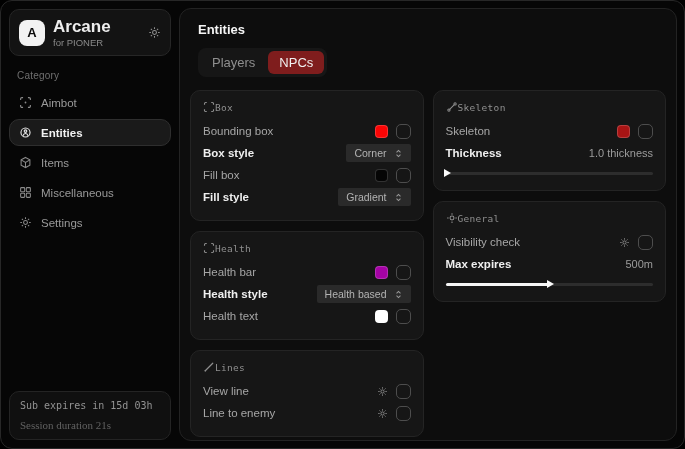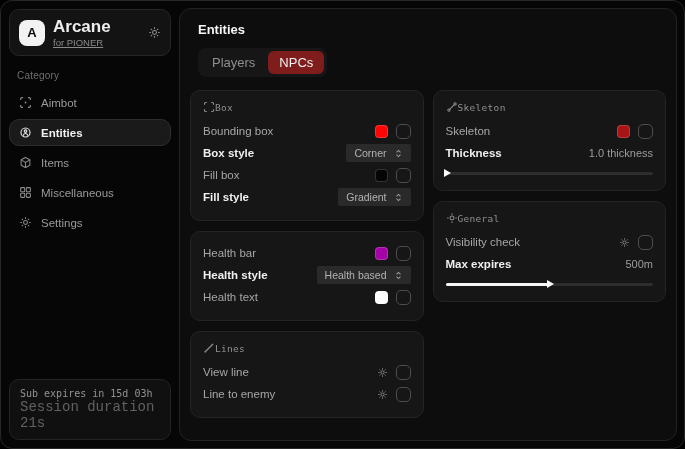--- a/index.html
+++ b/index.html
@@ -23,21 +23,21 @@
     background:#131313; border:1px solid #262626; border-radius:10px;
     padding:6px 9px; display:flex; align-items:center; gap:8px;
   }
   .logo {
     width:26px; height:26px; background:#f2f2f2; border-radius:8px;
     display:flex; align-items:center; justify-content:center;
     color:#0a0a0a; font-weight:700; font-size:13px; flex:none;
   }
   .brand-text { flex:1; line-height:1.25; }
   .brand-name { color:#ededed; font-size:17px; font-weight:700; }
-  .brand-sub  { color:#8a8a8a; font-size:9.5px;text-decoration:underline; }
+  .brand-sub  { color:#8a8a8a; font-size:9.5px; }
   .brand-gear { color:#8f8f8f; display:flex; }
   .category {
     color:#6f6f6f; font-size:10px; margin:14px 0 8px 8px; letter-spacing:.2px;
   }
   .nav { display:flex; flex-direction:column; gap:3px; }
   .nav-item {
     display:flex; align-items:center; gap:9px;
     padding:6px 9px; border-radius:10px; border:1px solid transparent;
     color:#9a9a9a; font-size:11.5px; cursor:pointer;
   }
@@ -45,21 +45,21 @@
   .nav-item.active {
     background:#1a1a1a; border-color:#2e2e2e; color:#f2f2f2; font-weight:700;
   }
   .nav-item.active .nicon { color:#e8e8e8; }
   .sidebar-spacer { flex:1; }
   .sub-card {
     background:#101010; border:1px solid #242424; border-radius:10px;
     padding:8px 10px;
   }
   .sub-line1 { font-family:"DejaVu Sans Mono", monospace; font-size:10px; color:#939393; }
-  .sub-line2 { font-family:Liberation Mono, monospace; font-size:14px; color:#616161; margin-top:0; }
+  .sub-line2 { font-family:Liberation Serif, serif; font-size:11px; color:#616161; margin-top:8px; }
   
   .main {
     position:absolute; left:178px; top:7px; right:7px; bottom:7px;
     background:#0d0d0d; border:1px solid #232323; border-radius:12px;
     padding:13px 10px 13px 10px; overflow:hidden;
   }
   .page-title { color:#f5f5f5; font-size:13px; font-weight:700; margin-left:8px; }
   .tabs {
     display:inline-flex; margin:11px 0 0 8px; background:#161616;
     border-radius:8px; padding:3px; gap:2px;
@@ -256,20 +256,28 @@
               <span class="dd-icon">
                 <svg width="9" height="9" viewBox="0 0 16 16" fill="none" stroke="currentColor" stroke-width="1.8">
                     <path d="M4.5 6L8 2.5 11.5 6M4.5 10L8 13.5 11.5 10"></path>
                   </svg>
               </span>
             </span>
           </div>
         </div>
 
         <div class="card">
+          <div class="card-head">
+            <span class="cicon">
+              <svg width="12" height="12" viewBox="0 0 16 16" fill="none" stroke="currentColor" stroke-width="1.5">
+                <path d="M5 2H3.5A1.5 1.5 0 0 0 2 3.5V5M11 2h1.5A1.5 1.5 0 0 1 14 3.5V5M5 14H3.5A1.5 1.5 0 0 1 2 12.5V11M11 14h1.5a1.5 1.5 0 0 0 1.5-1.5V11"></path>
+              </svg>
+            </span>
+            <span class="card-title">Health</span>
+          </div>
           <div class="row">
             <span class="lbl">Health bar</span>
             <span class="ctrls">
               <span class="swatch" style="background: rgb(165, 3, 165);"></span>
               <span class="checkbox"></span>
             </span>
           </div>
           <div class="row">
             <span class="lbl strong">Health style</span>
             <span class="dropdown">

